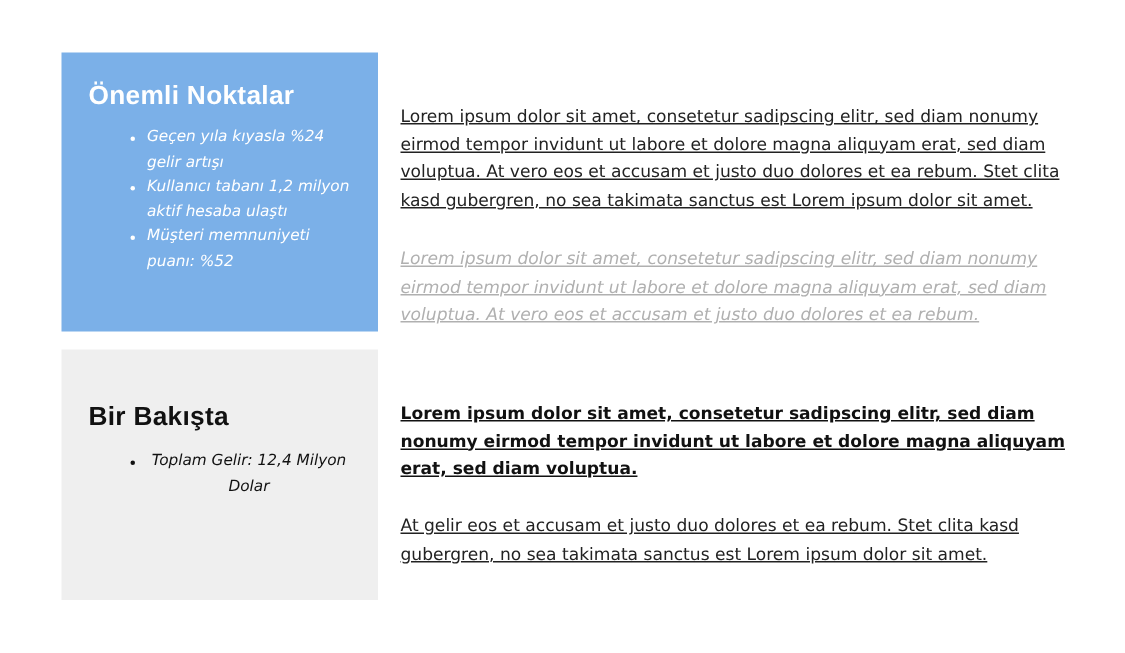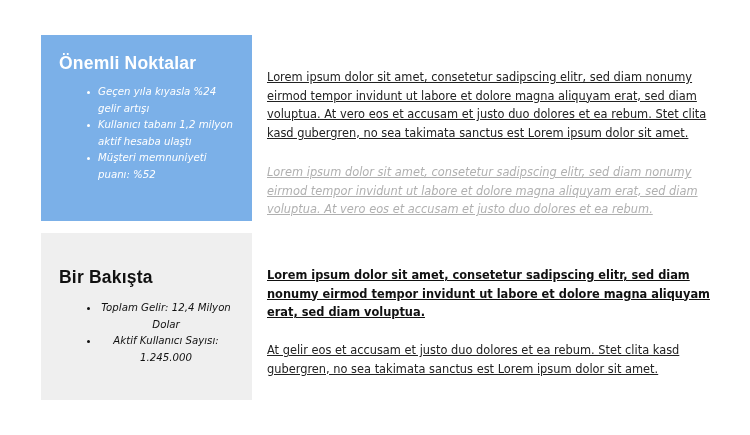--- a/index.html
+++ b/index.html
@@ -31,20 +31,19 @@
     <li>Geçen yıla kıyasla %24 gelir artışı</li>
     <li>Kullanıcı tabanı 1,2 milyon aktif hesaba ulaştı</li>
     <li>Müşteri memnuniyeti puanı: %52</li>
   </ul>
 </section>
 
 <section class="card card-gray">
   <h2>Bir Bakışta</h2>
   <ul>
     <li>Toplam Gelir: 12,4 Milyon Dolar</li>
-    <li>Aktif Kullanıcı Sayısı: 1.245.000</li>
   </ul>
 </section>
 
 <p class="text p1">Lorem ipsum dolor sit amet, consetetur sadipscing elitr, sed diam nonumy eirmod tempor invidunt ut labore et dolore magna aliquyam erat, sed diam voluptua. At vero eos et accusam et justo duo dolores et ea rebum. Stet clita kasd gubergren, no sea takimata sanctus est Lorem ipsum dolor sit amet.</p>
 <p class="text p2">Lorem ipsum dolor sit amet, consetetur sadipscing elitr, sed diam nonumy eirmod tempor invidunt ut labore et dolore magna aliquyam erat, sed diam voluptua. At vero eos et accusam et justo duo dolores et ea rebum.</p>
 <p class="text p3">Lorem ipsum dolor sit amet, consetetur sadipscing elitr, sed diam nonumy eirmod tempor invidunt ut labore et dolore magna aliquyam erat, sed diam voluptua.</p>
 <p class="text p4">At gelir eos et accusam et justo duo dolores et ea rebum. Stet clita kasd gubergren, no sea takimata sanctus est Lorem ipsum dolor sit amet.</p>
 
 </body></html>

